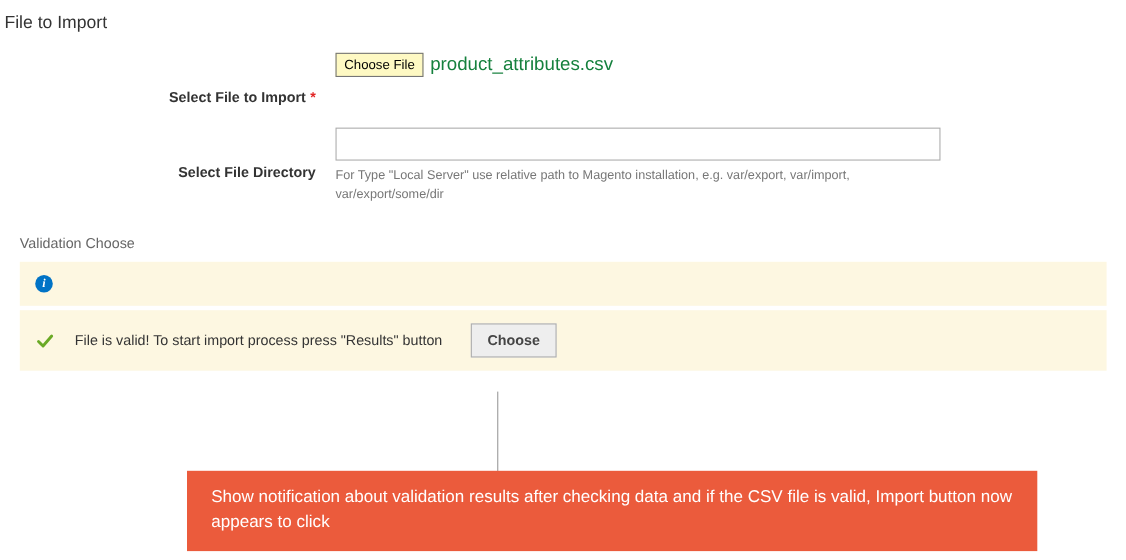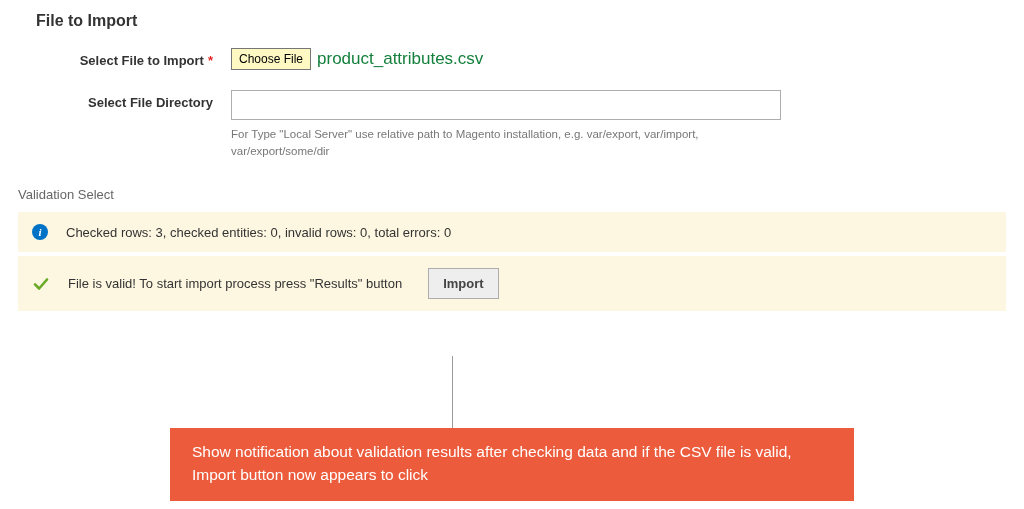--- a/index.html
+++ b/index.html
@@ -7,37 +7,38 @@
       font-family: -apple-system, BlinkMacSystemFont, "Segoe UI", Helvetica, Arial, sans-serif;
       font-size: 13px;
       color: #333;
       width: 1024px;
       height: 509px;
       background: #fff;
       position: relative;
     }
     .section-title {
       font-size: 16px;
-      font-weight: 700;
+      font-weight: 400;
       color: #333;
-      padding: 12px 36px 18px;
+      padding: 12px 4px 18px;
     }
     .form-row {
       display: flex;
       align-items: flex-start;
       margin-bottom: 20px;
     }
     .form-label {
-      width: 231px;
+      width: 305px;
       text-align: right;
       font-weight: 600;
       color: #333;
       padding-top: 5px;
       padding-right: 18px;
       font-size: 13px;
+      margin-top: 28px;
     }
     .form-label .req {
       color: #e22626;
       margin-left: 4px;
     }
     .form-control {
       flex: 1;
       max-width: 550px;
     }
     .file-picker {
@@ -125,21 +126,21 @@
       left: 452px;
       top: 356px;
       width: 1px;
       height: 74px;
       background: #9b9b9b;
     }
     .annotation-box {
       position: absolute;
       left: 170px;
       top: 428px;
-      width: 684px;
+      width: 773px;
       background: #eb5b3c;
       color: #fff;
       font-size: 15.5px;
       line-height: 1.5;
       padding: 12px 22px 14px;
     }
   </style>
 </head>
 <body>
 
@@ -160,32 +161,31 @@
 <div class="form-row">
   <div class="form-label">
     <span>Select File Directory</span>
   </div>
   <div class="form-control">
     <input type="text" class="text-input" value="" style="">
     <div class="help-text">For Type "Local Server" use relative path to Magento installation, e.g. var/export, var/import, var/export/some/dir</div>
   </div>
 </div>
 
-<div class="sub-title">Validation Select</div>
+<div class="sub-title">Validation Choose</div>
 
 <div class="messages">
   <div class="msg">
     <span class="icon-info">i</span>
-    <span>Checked rows: 3, checked entities: 0, invalid rows: 0, total errors: 0</span>
   </div>
   <div class="msg">
     <span class="icon-check">
       <svg viewBox="0 0 24 24">
           <path fill="none" stroke="#6aa925" stroke-width="3.5" stroke-linecap="round" stroke-linejoin="round" d="M4 12.5 L9.5 18 L20 6"></path>
         </svg>
     </span>
     <span>File is valid! To start import process press "Results" button</span>
-    <button class="import-btn">Import</button>
+    <button class="import-btn">Choose</button>
   </div>
 </div>
 
 <div class="annotation-line"></div>
 <div class="annotation-box">Show notification about validation results after checking data and if the CSV file is valid, Import button now appears to click</div>
 
 </body></html>

